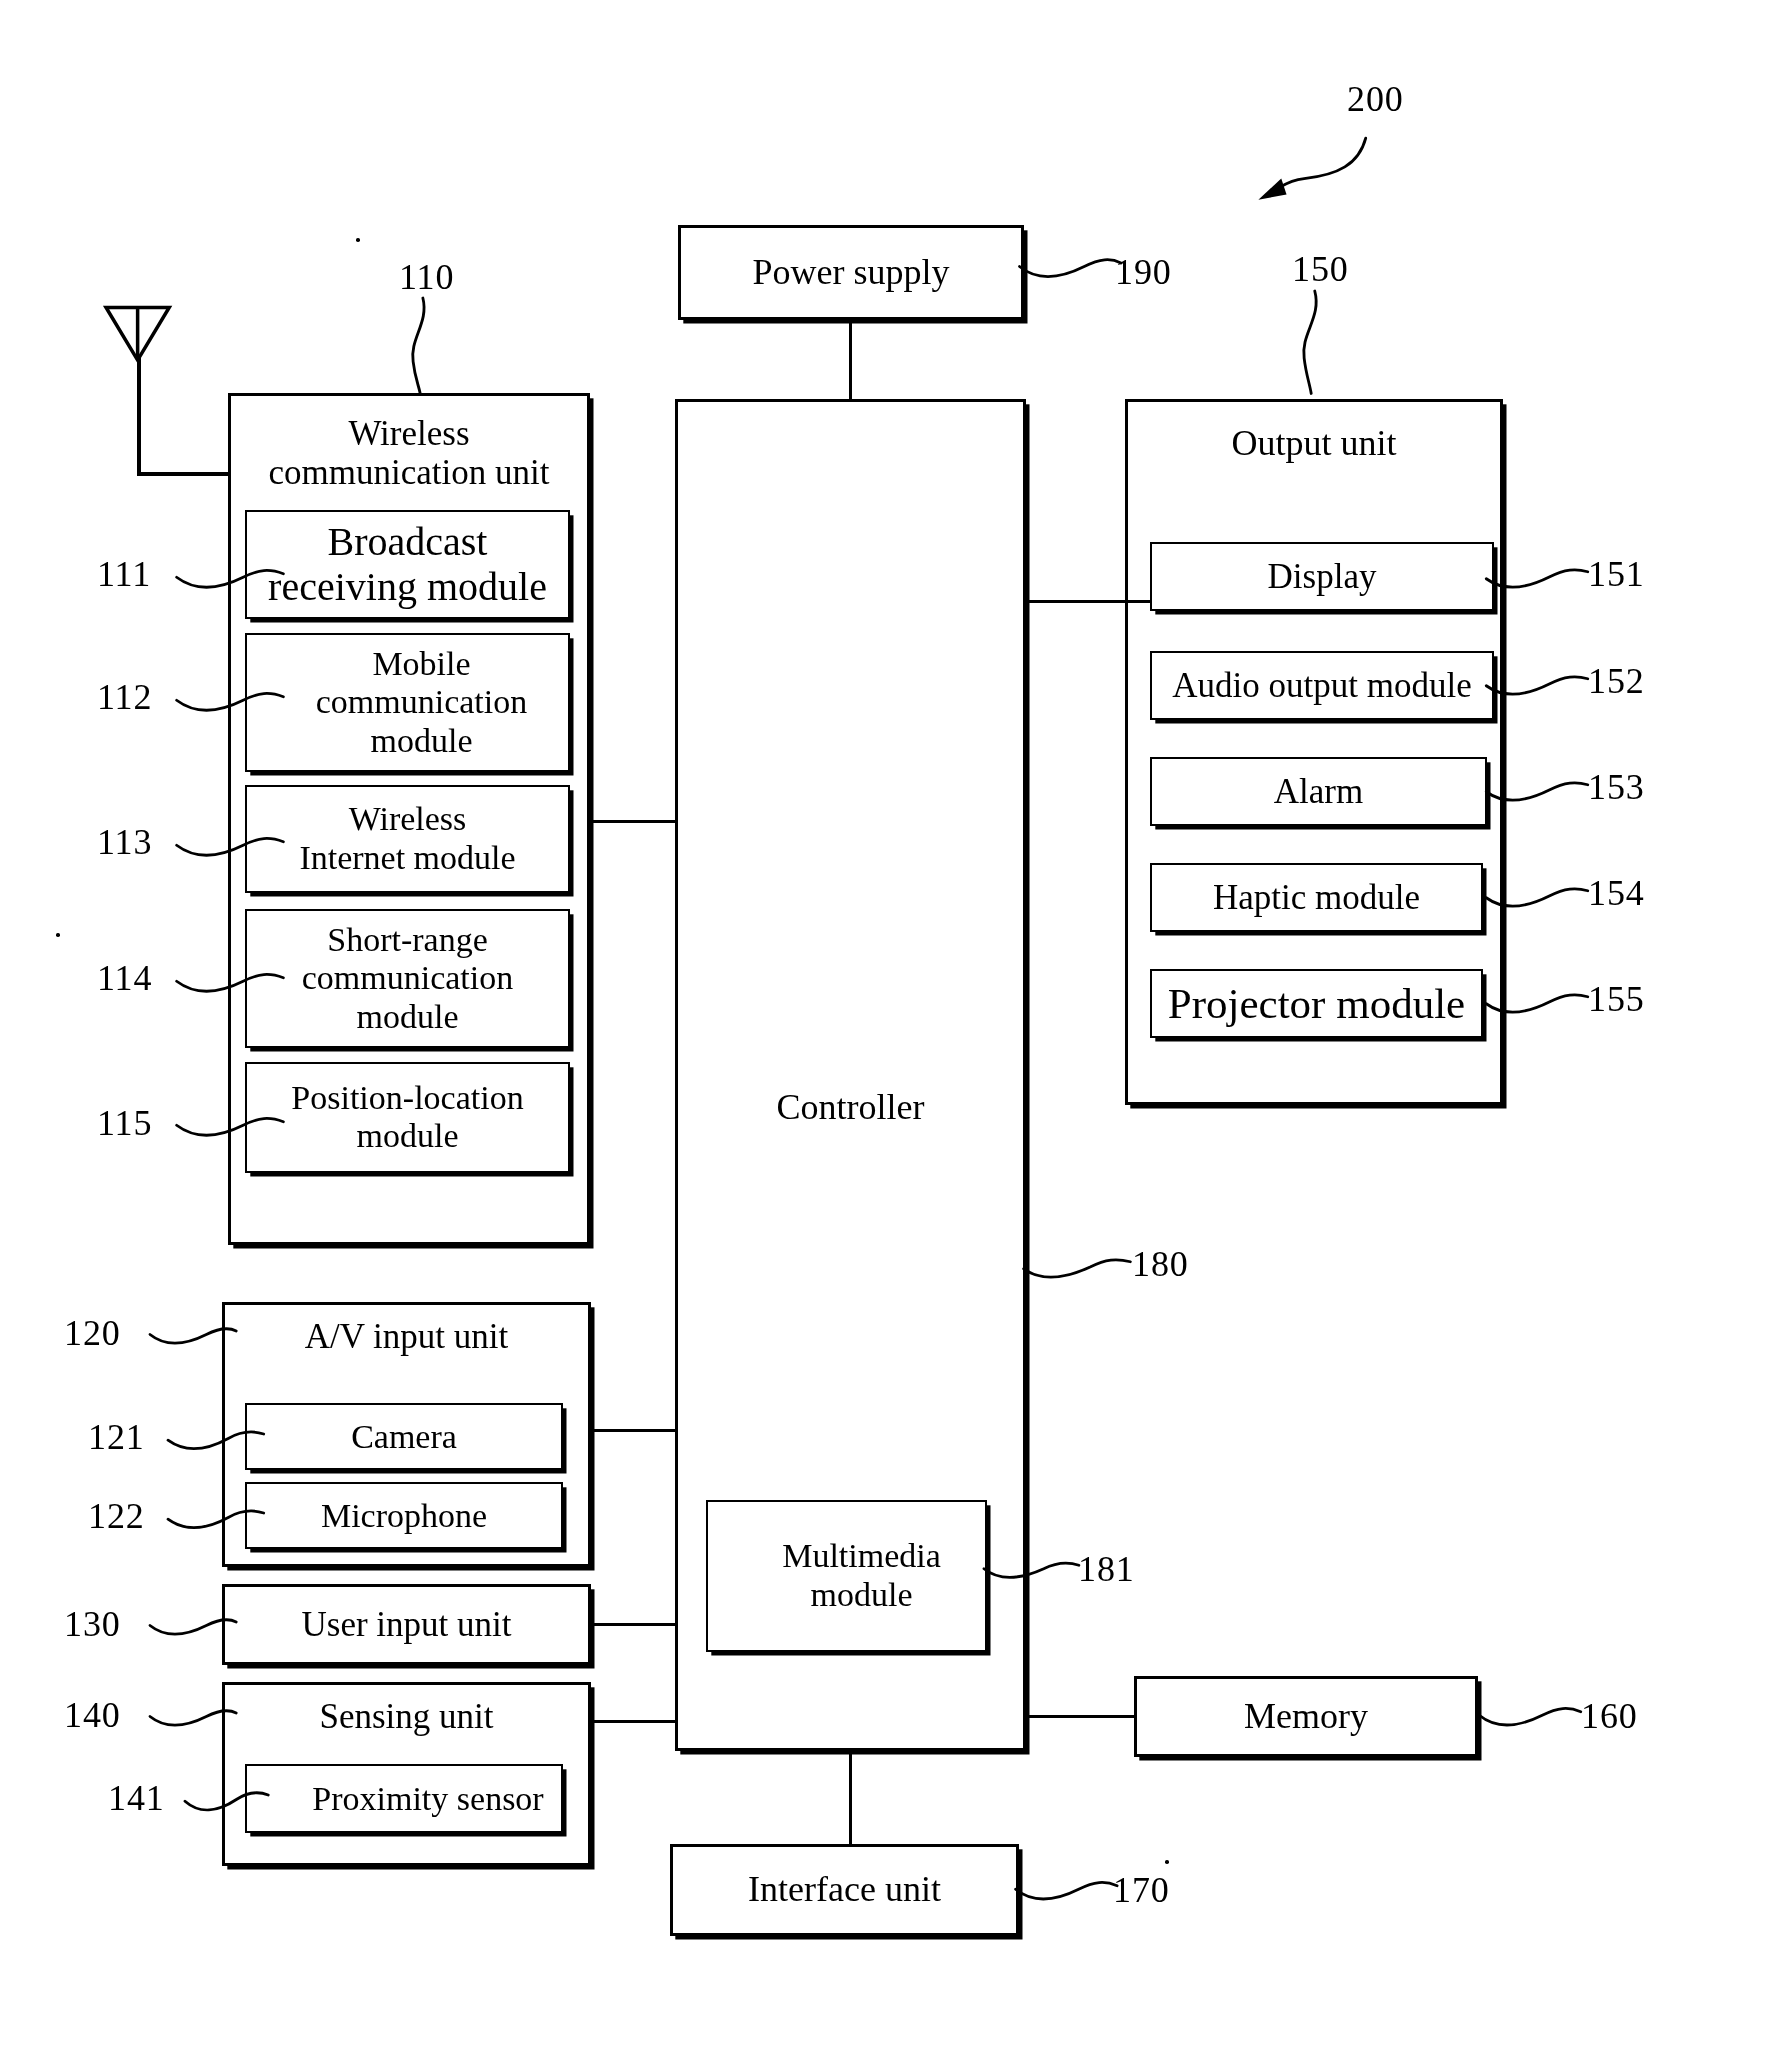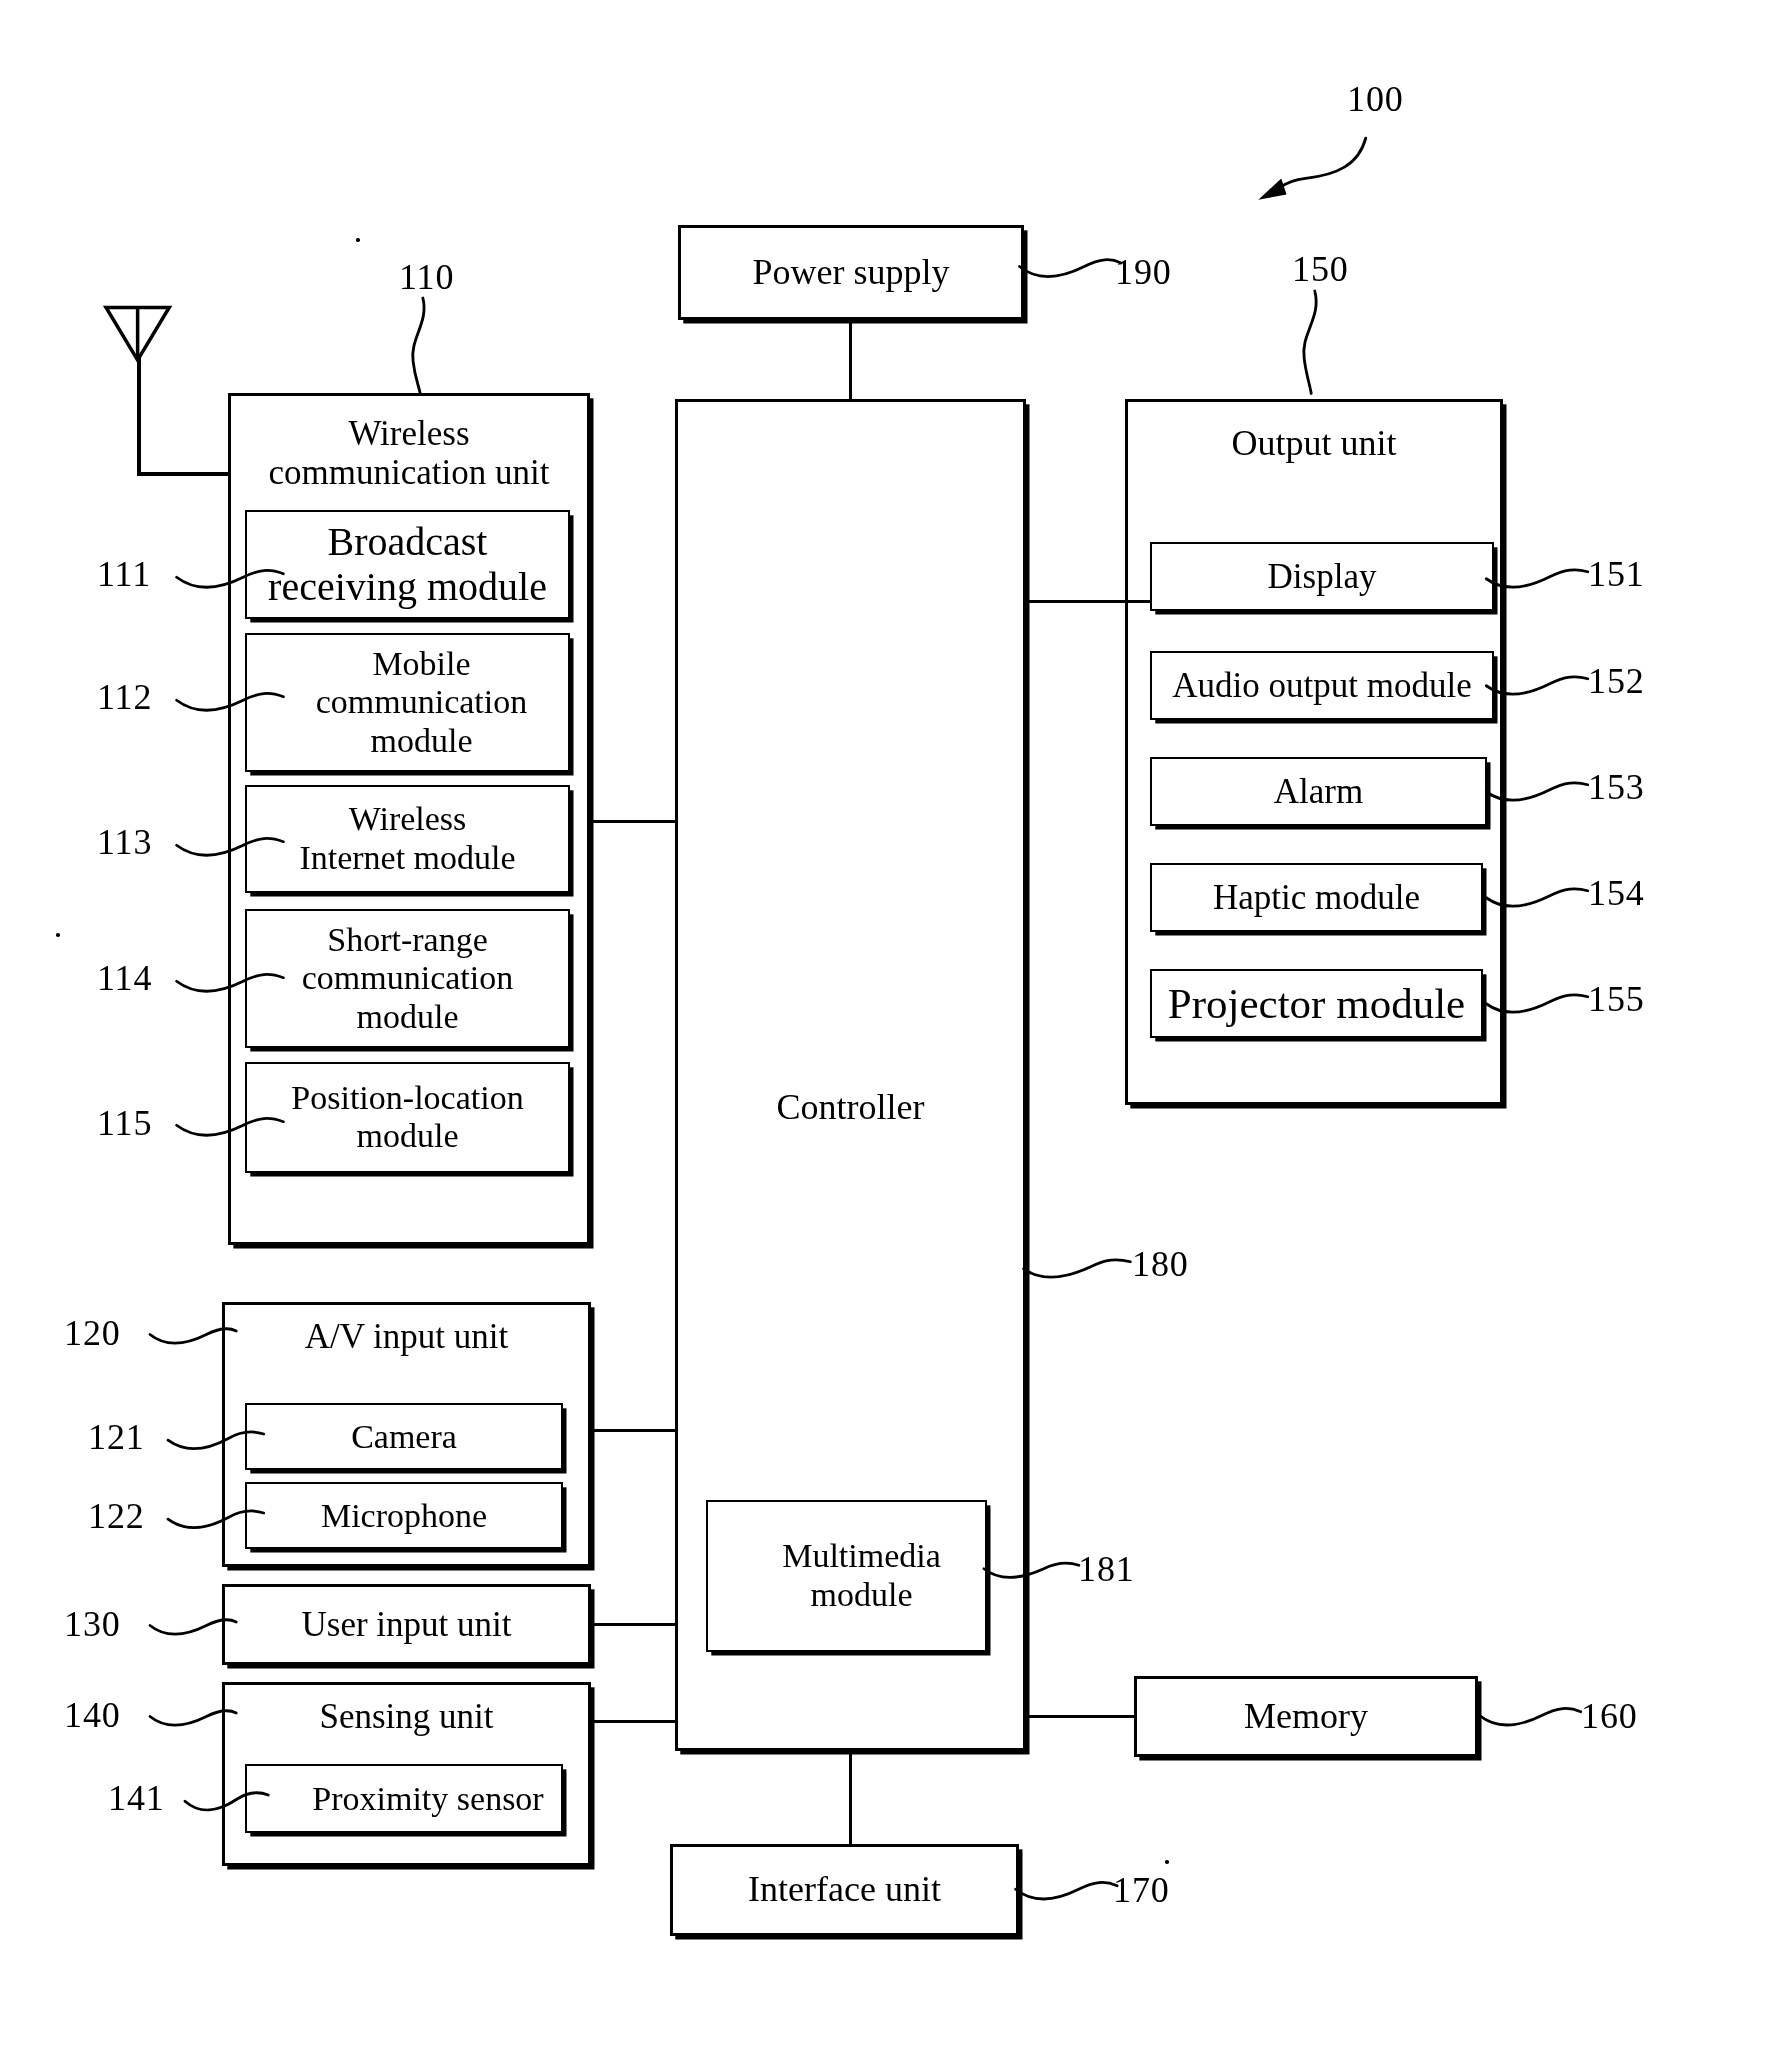--- a/index.html
+++ b/index.html
@@ -67,21 +67,21 @@
   .antenna { position: absolute; }
   .antenna path { fill: none; stroke: #000; stroke-width: 4; }
   
   .dot { position: absolute; width: 3.5px; height: 3.5px; background: #000; border-radius: 50%; }
 </style>
 </head>
 <body>
 
 <div id="canvas">
 
-  <div class="ref" style="left:1347px; top:81px;">100</div>
+  <div class="ref" style="left:1347px; top:81px;">200</div>
   <svg class="lead" style="left:1253px; top:124px; width:141px; height:88px;" viewBox="0 0 160 100" width="141" height="88">
     <path d="M 128 16 C 120 46, 96 58, 58 62 C 48 63, 40 66, 30 72"></path>
     <polygon points="32,62 6,86 38,80"></polygon>
   </svg>
 
   <svg class="antenna" style="left:99px; top:300px; width:79px; height:71px;" viewBox="0 0 90 80" width="79" height="71">
     <path d="M 8 8 L 80 8 L 44 68 Z"></path>
     <path d="M 44 8 L 44 68"></path>
   </svg>
   <div class="vline" style="left:137px; top:356px; width:3.5px; height:118px;"></div>

